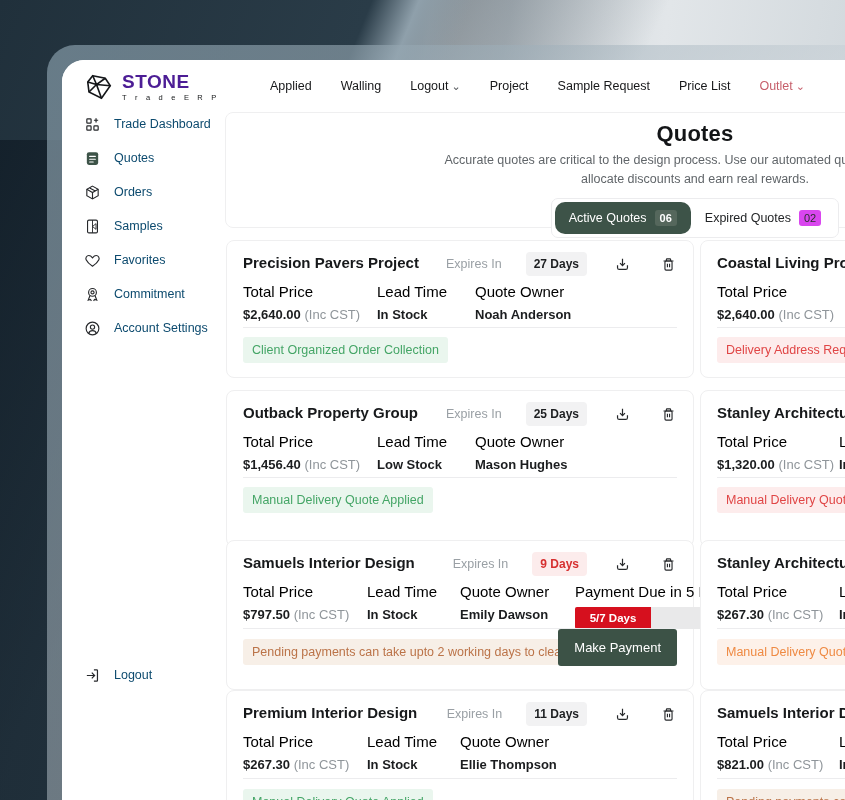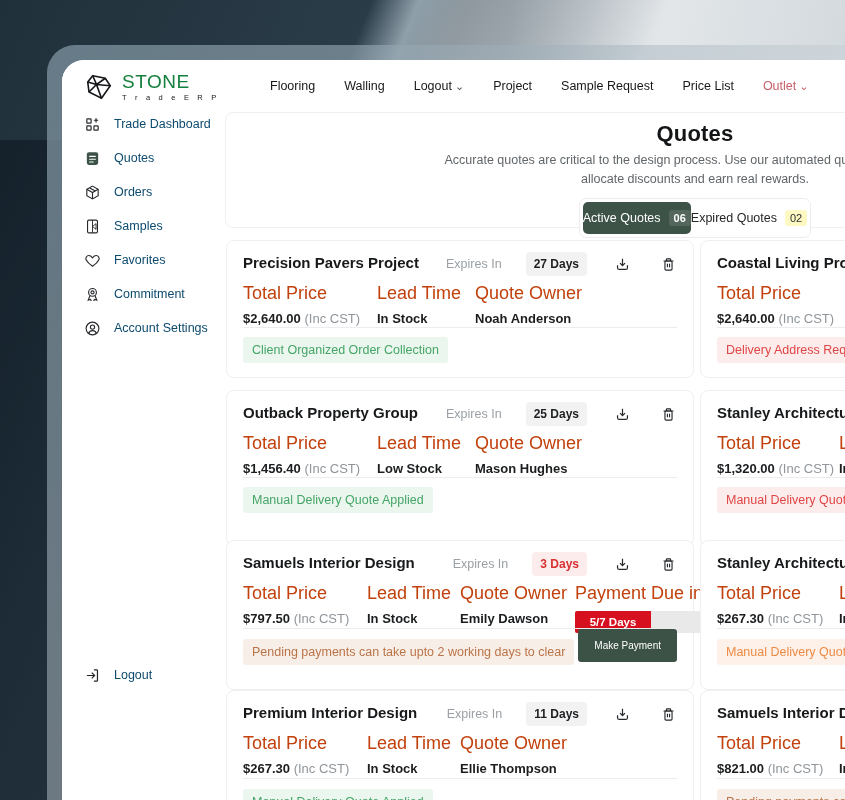--- a/index.html
+++ b/index.html
@@ -17,80 +17,80 @@
   .frame { position:absolute; left:47px; top:45px; width:798px; height:755px;
     border-radius:28px 0 0 0;
     background:linear-gradient(135deg, rgba(126,148,161,.75), rgba(203,211,217,.45) 55%, rgba(171,184,192,.4)); }
   .window { position:absolute; left:62px; top:60px; width:783px; height:740px;
     background:#fff; border-radius:22px 0 0 0; overflow:hidden; }
 
   
   .sidebar { position:absolute; left:0; top:0; width:160px; height:740px; background:#fff; }
   .logo { position:absolute; left:22px; top:12px; display:flex; align-items:center; gap:8px; }
   .logo svg { width:30px; height:30px; }
-  .logo-name { font-size:19px; font-weight:400; letter-spacing:.5px; color:#15803d; line-height:1; }
+  .logo-name { font-size:19px; font-weight:700; letter-spacing:.5px; color:#4c1d95; line-height:1; }
   .logo-sub { font-size:7.5px; letter-spacing:3.2px; color:#16181a; margin-top:2px; }
   .side-item { position:absolute; left:22px; display:flex; align-items:center; gap:13px;
     height:24px; cursor:pointer; }
   .side-item svg { width:17px; height:17px; flex:0 0 auto; }
   .side-label { font-size:12.5px; color:#0c4a6e; white-space:nowrap; }
 
   
   .topnav { position:absolute; left:208px; top:14px; height:24px; display:flex; align-items:center; gap:29px; }
   .nav-item { font-size:12.5px; color:#17181a; white-space:nowrap; cursor:pointer; }
   .nav-item .caret { font-size:11px; margin-left:3px; color:#55585c; }
   .nav-item.red { color:#c65f6b; } .nav-item.red .caret{ color:#c65f6b; }
 
   
   .hero { position:absolute; left:163px; top:52px; width:940px; height:116px;
     background:#fff; border:1px solid #efeff0; border-radius:8px; text-align:center; }
   .hero-title { font-size:22px; font-weight:700; color:#131517; margin-top:8px; letter-spacing:.2px; }
   .hero-sub { font-size:12.5px; color:#606569; line-height:1.5; margin-top:4px; }
   .tabs { display:inline-flex; margin-top:9px; background:#fff; border:1px solid #ececee;
     border-radius:7px; padding:3px; }
-  .tab { display:flex; align-items:center; gap:8px; font-size:12.5px; padding:8px 0;
-    border-radius:5px; cursor:pointer; color:#232527; }
+  .tab { display:flex; align-items:center; gap:8px; font-size:12.5px; padding:8px 14px;
+    border-radius:10px; cursor:pointer; color:#232527; }
   .tab.active { background:#3d5348; color:#fff; }
-  .tab .count { font-size:11px; padding:2px 5px; border-radius:3px; background:#fef9c3; color:#2c2e30; }
+  .tab .count { font-size:11px; padding:2px 5px; border-radius:3px; background:#d946ef; color:#2c2e30; }
   .tab.active .count { background:#55675c; color:#fff;font-weight:bold; }
 
   
   .card { position:absolute; width:468px; background:#fff; border:1px solid #efeff0;
     border-radius:8px; }
   .cL { left:164px; } .cR { left:638px; }
   .r1 { top:180px; height:138px; } .r2 { top:330px; height:157px; }
   .r3 { top:480px; height:150px; } .r4 { top:630px; height:170px; }
   .card-title { position:absolute; left:16px; top:13px; font-size:15px; font-weight:700; color:#17191b; white-space:nowrap; }
   .card-actions { position:absolute; right:14px; top:11px; display:flex; align-items:center; gap:24px; }
   .expires-label { font-size:12.5px; color:#9aa0a5; }
   .expires-badge { font-size:12px; font-weight:700; color:#1d1f21; background:#f2f2f3;
     padding:5px 8px; border-radius:4px; white-space:nowrap; }
   .expires-badge.red { color:#d63030; background:#fcecec; }
   .icon-btn { width:22px; height:22px; display:flex; align-items:center; justify-content:center; cursor:pointer; }
   .icon-btn svg { width:17px; height:17px; }
   .field { position:absolute; top:42px; }
   .f1 { left:16px; } .f2 { left:150px; width:92px; } .f3 { left:248px; }
   .f2n { left:140px; width:64px; } .f3n { left:233px; } .f4 { left:348px; width:110px; }
   .f2r { left:138px; width:64px; }
-  .field-label { font-size:18px; color:#c2410c; white-space:nowrap; }
+  .field-label { font-size:15px; color:#000000; white-space:nowrap; }
   .field-value { font-size:13px; font-weight:700; color:#1b1d1f; margin-top:6px; line-height:1.35; }
   .field-value .muted { font-weight:400; color:#8f959a; }
   .divider { position:absolute; left:16px; right:16px; top:86px; height:1px; background:#ececee; }
   .r3 .divider, .r4 .divider { top:87px; }
   .tag { position:absolute; left:16px; top:96px; font-size:12.5px; padding:6px 9px; border-radius:3px; white-space:nowrap; }
   .tag.green { background:#eaf6ee; color:#44a566; }
   .tag.red { background:#fdecec; color:#e04545; }
   .tag.orange { background:#fdf1e9; color:#ef8a43; }
   .tag.tan { background:#f7efe7; color:#bb7348; }
   .r3 .tag, .r4 .tag { top:98px; }
   .progress { margin-top:7px; width:128px; height:22px; background:#e9e9ea; border-radius:2px; overflow:hidden; display:flex; }
   .progress .fill { width:76px; height:22px; background:#d6101e; color:#fff; font-size:11.5px; font-weight:700;
     display:flex; align-items:center; justify-content:center; }
   .pay-btn { position:absolute; right:16px; top:88px; background:#3c5246; color:#fff;
-    font-size:10px; padding:11px 16px; border:none; border-radius:3px; cursor:pointer; }
+    font-size:13px; padding:11px 16px; border:none; border-radius:3px; cursor:pointer; }
 </style>
 </head>
 <body>
 
 <div class="bg-ridge"></div>
 <div class="frame"></div>
 
 <div class="window">
 
   <div class="sidebar">
@@ -161,21 +161,21 @@
     <div class="side-item" style="top:603px">
       <svg viewBox="0 0 24 24" fill="none" stroke="#26282b" stroke-width="1.7">
           <path d="M14 4h4a1 1 0 0 1 1 1v14a1 1 0 0 1-1 1h-4"></path>
           <path d="M4 12h11M11 8l4 4-4 4"></path>
         </svg>
       <span class="side-label">Logout</span>
     </div>
   </div>
 
   <div class="topnav">
-    <span class="nav-item">Flooring</span>
+    <span class="nav-item">Applied</span>
     <span class="nav-item">Walling</span>
     <span class="nav-item"><span>Logout</span><span class="caret">⌄</span></span>
     <span class="nav-item">Project</span>
     <span class="nav-item">Sample Request</span>
     <span class="nav-item">Price List</span>
     <span class="nav-item red"><span>Outlet</span><span class="caret">⌄</span></span>
   </div>
 
   <div class="hero">
     <div class="hero-title">Quotes</div>
@@ -262,21 +262,21 @@
       <div class="field-value">Mason Hughes</div>
     </div>
     <div class="divider"></div>
     <div class="tag green">Manual Delivery Quote Applied</div>
   </div>
 
   <div class="card cL r3">
     <div class="card-title">Samuels Interior Design</div>
     <div class="card-actions">
       <span class="expires-label">Expires In</span>
-      <span class="expires-badge red">3 Days</span>
+      <span class="expires-badge red">9 Days</span>
       <span class="icon-btn">
           <svg viewBox="0 0 24 24" fill="none" stroke="#26282b" stroke-width="1.7">
             <path d="M12 4v9M8.5 10 12 13.5 15.5 10"></path>
             <path d="M5 13v3.5A2.5 2.5 0 0 0 7.5 19h9a2.5 2.5 0 0 0 2.5-2.5V13"></path>
           </svg>
         </span>
       <span class="icon-btn">
           <svg viewBox="0 0 24 24" fill="none" stroke="#26282b" stroke-width="1.6">
             <path d="M5 7h14M9 7V5a1 1 0 0 1 1-1h4a1 1 0 0 1 1 1v2"></path>
             <rect x="7" y="7" width="10" height="13" rx="1.5"></rect>

